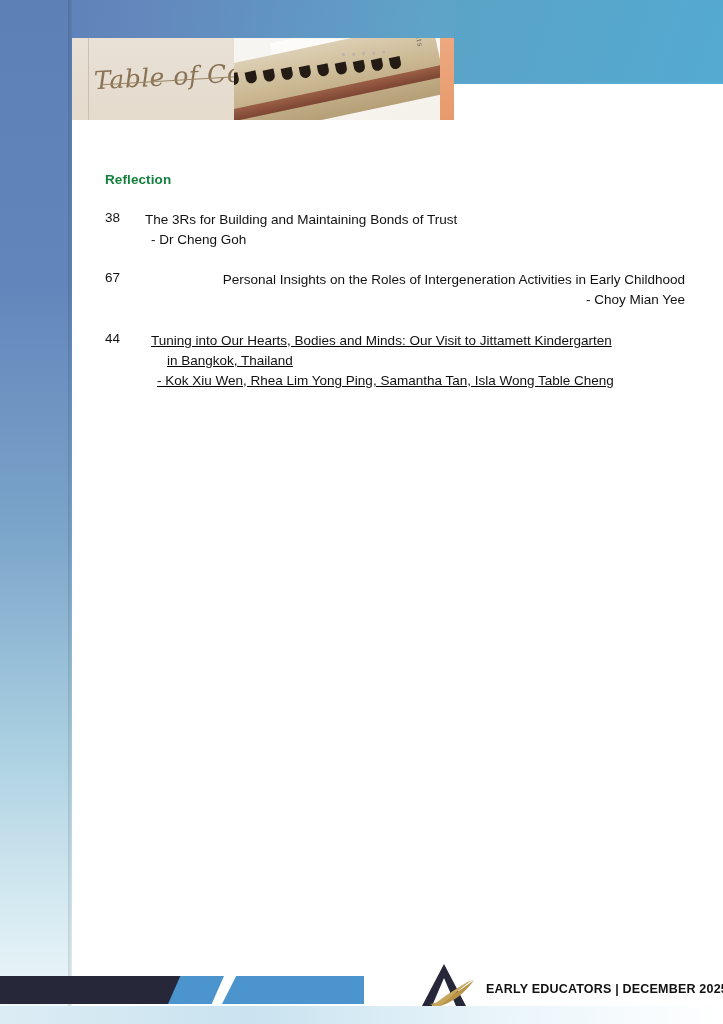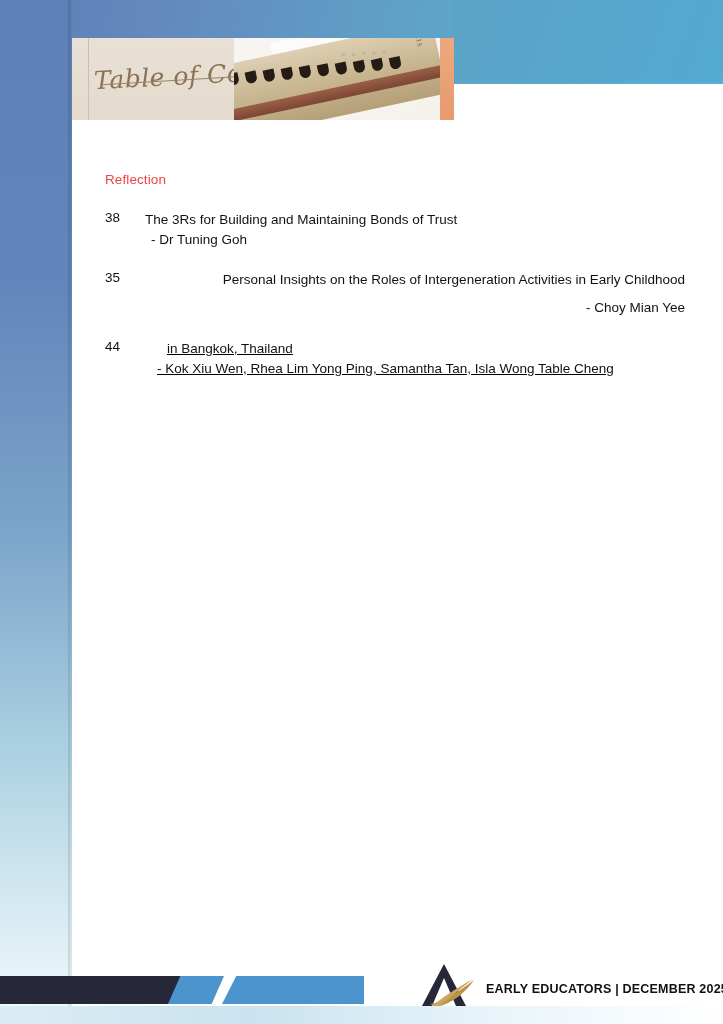--- a/index.html
+++ b/index.html
@@ -270,22 +270,22 @@
 
   
   .content {
     position: absolute;
     left: 105px;
     top: 172px;
     width: 580px;
   }
   .section-heading {
     font-size: 13.5px;
-    font-weight: normal;
-    color: #ef4444;
+    font-weight: bold;
+    color: #15803d;
     margin: 0 0 23px 0;
     letter-spacing: 0.1px;
   }
 
   .toc-entry {
     position: relative;
     margin-bottom: 19px;
     min-height: 20px;
   }
   .toc-page {
@@ -397,35 +397,36 @@
   <div class="hero-teal"></div>
 
   <div class="content">
 
     <div class="section-heading">Reflection</div>
 
     <div class="toc-entry">
       <div class="toc-page">38</div>
       <div class="toc-lines">
         <div class="toc-title">The 3Rs for Building and Maintaining Bonds of Trust</div>
-        <div class="toc-author">-  Dr Tuning Goh</div>
+        <div class="toc-author">-  Dr Cheng Goh</div>
       </div>
     </div>
 
     <div class="toc-entry" style="margin-top:20px;">
-      <div class="toc-page">35</div>
+      <div class="toc-page">67</div>
       <div class="toc-lines" style="margin-left:46px;text-align:right;">
         <div class="toc-title">Personal Insights on the Roles of Intergeneration Activities in Early Childhood</div>
-        <div class="toc-author" style="padding-left:0px;margin-top:8px;">- Choy Mian Yee</div>
+        <div class="toc-author" style="padding-left:0px;">- Choy Mian Yee</div>
       </div>
     </div>
 
     <div class="toc-entry" style="margin-top:21px;text-decoration:underline;">
       <div class="toc-page">44</div>
       <div class="toc-lines" style="margin-left:46px;">
+        <div class="toc-title">Tuning into Our Hearts, Bodies and Minds: Our Visit to Jittamett Kindergarten</div>
         <div class="toc-title-cont" style="padding-left:16px;">in Bangkok, Thailand</div>
         <div class="toc-author">- Kok Xiu Wen, Rhea Lim Yong Ping, Samantha Tan, Isla Wong Table Cheng</div>
       </div>
     </div>
 
 
   </div>
 
   <div class="footer-white"></div>
   <div class="shape-dark"></div>

